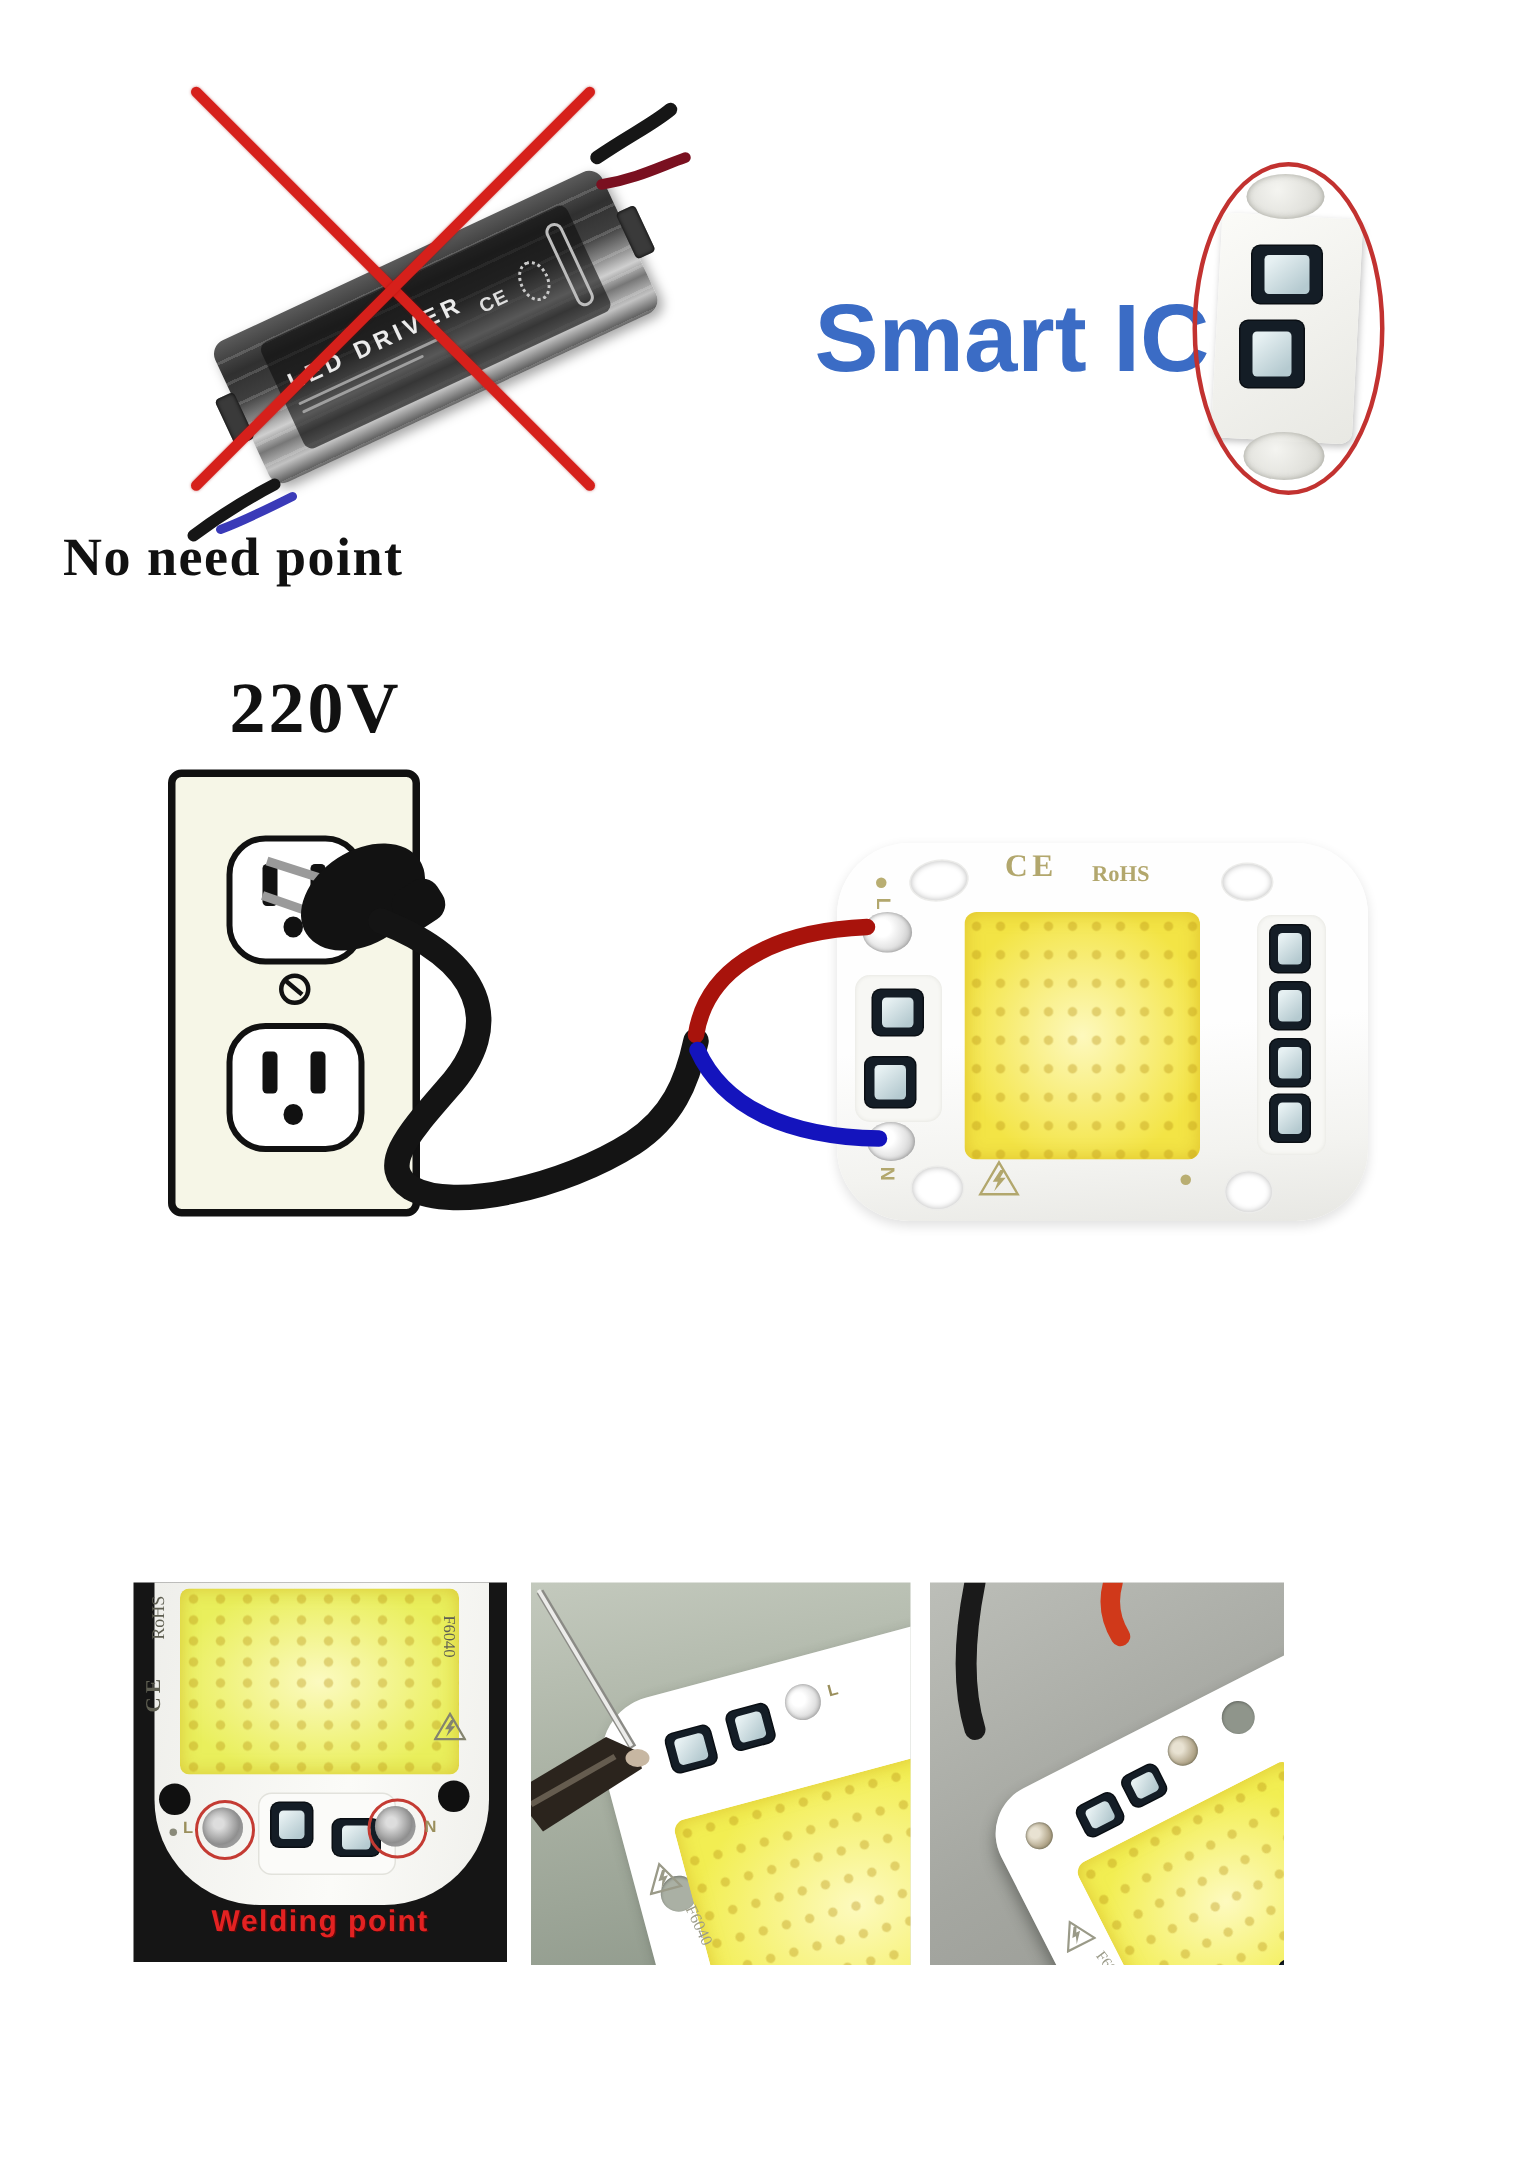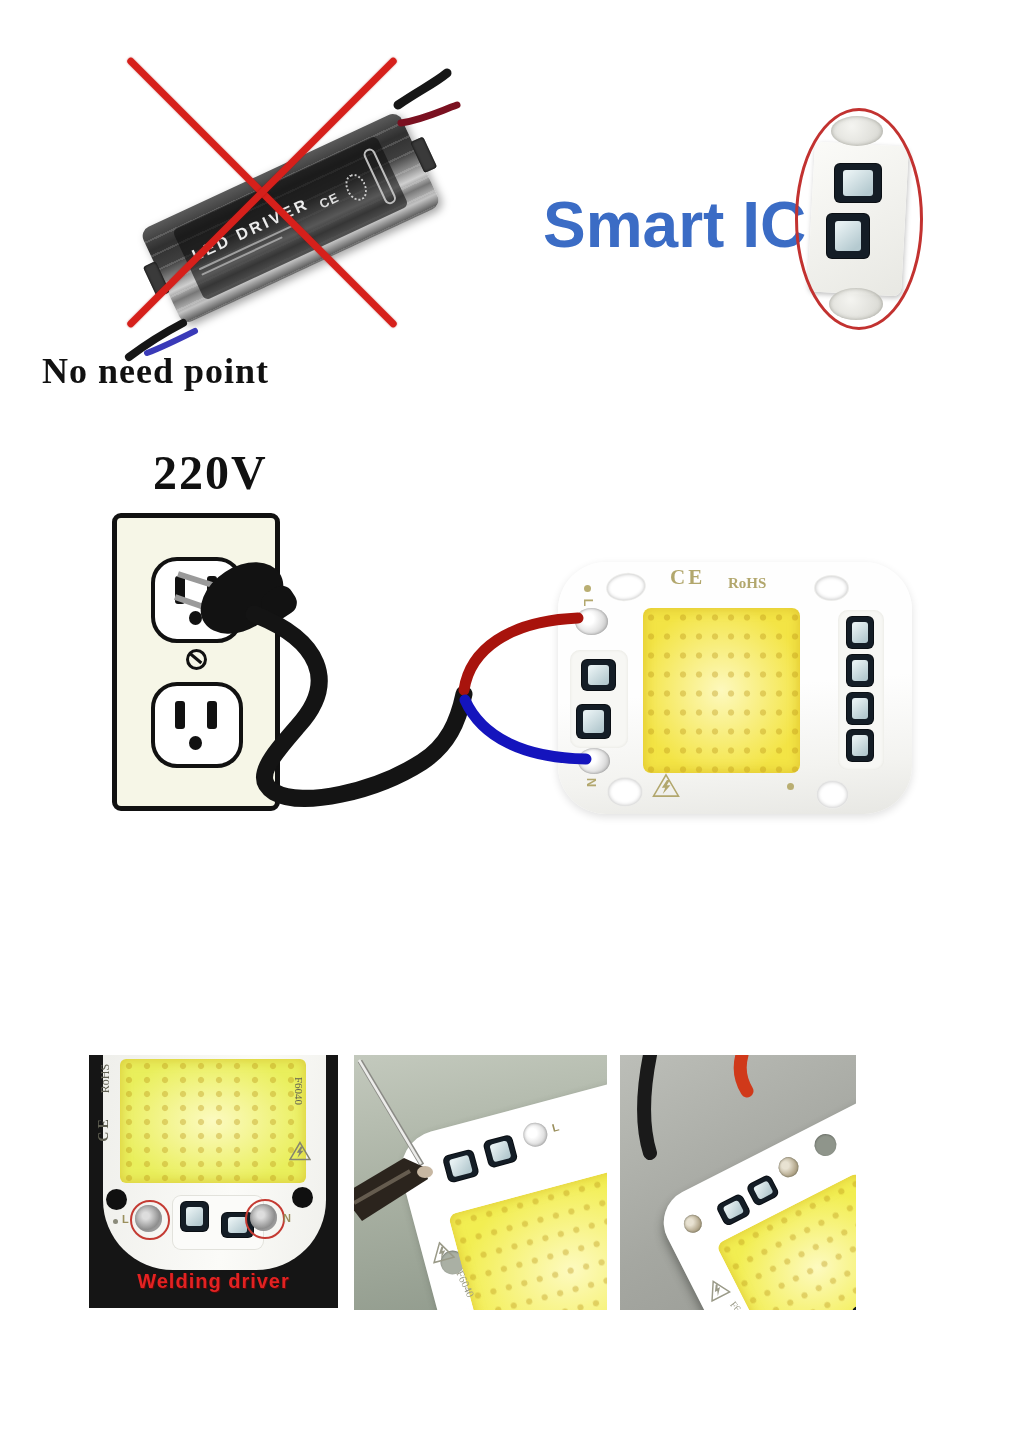--- a/index.html
+++ b/index.html
@@ -213,21 +213,21 @@
     <div class="abs" id="p1-weldbox"></div>
     <div class="chip" style="left:92px;top:147px;width:27px;height:29px;"></div>
     <div class="chip" style="left:133px;top:158px;width:31px;height:24px;"></div>
     <div class="wpad" style="left:46px;top:150px;width:27px;height:27px;background:radial-gradient(circle at 40% 40%,#ddd 15%,#8f8f8f 60%,#cfcfcf 100%);"></div>
     <div class="wpad" style="left:161px;top:149px;width:27px;height:27px;background:radial-gradient(circle at 40% 40%,#ddd 15%,#8f8f8f 60%,#cfcfcf 100%);"></div>
     <div class="redring" style="left:41px;top:145px;width:36px;height:36px;"></div>
     <div class="redring" style="left:156px;top:144px;width:36px;height:36px;"></div>
     <div class="abs" style="left:33px;top:158px;font-size:11px;color:#9a8f5c;font-weight:bold;">L</div>
     <div class="abs" style="left:194px;top:157px;font-size:11px;color:#9a8f5c;font-weight:bold;">N</div>
     <div class="abs" style="left:24px;top:164px;width:5px;height:5px;background:#8a8a7a;border-radius:50%;"></div>
-    <div class="abs" id="p1-caption">Welding driver</div>
+    <div class="abs" id="p1-caption">Welding point</div>
   </div>
 
   <div class="photo" id="photo2">
     <div class="abs" id="p2-module">
       <div class="chip" style="left:45px;top:28px;width:30px;height:26px;"></div>
       <div class="chip" style="left:88px;top:24px;width:28px;height:26px;"></div>
       <div class="wpad" style="left:128px;top:18px;width:24px;height:24px;"></div>
       <div class="abs" style="left:158px;top:22px;font-size:11px;color:#9a8f5c;font-weight:bold;">L</div>
 
       <div class="ghole" style="left:15px;top:120px;width:24px;height:24px;background:#aab0a4;"></div>

